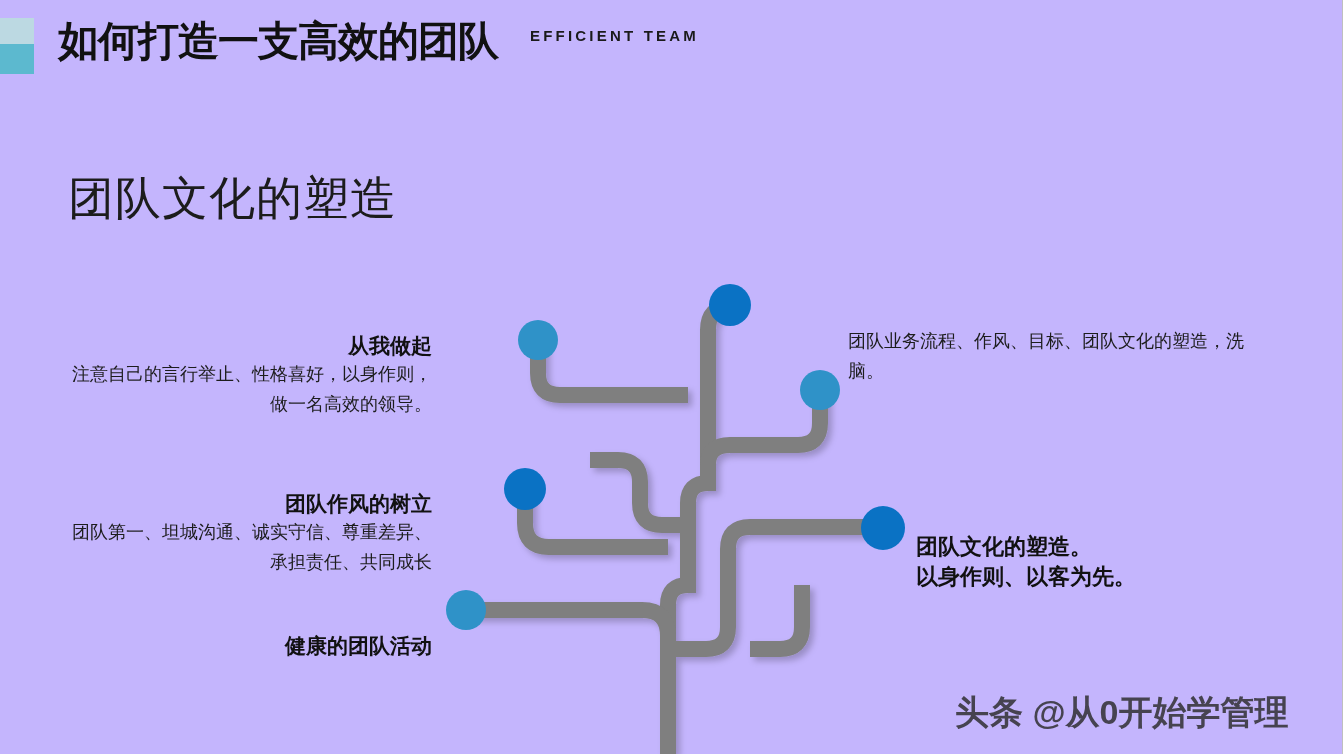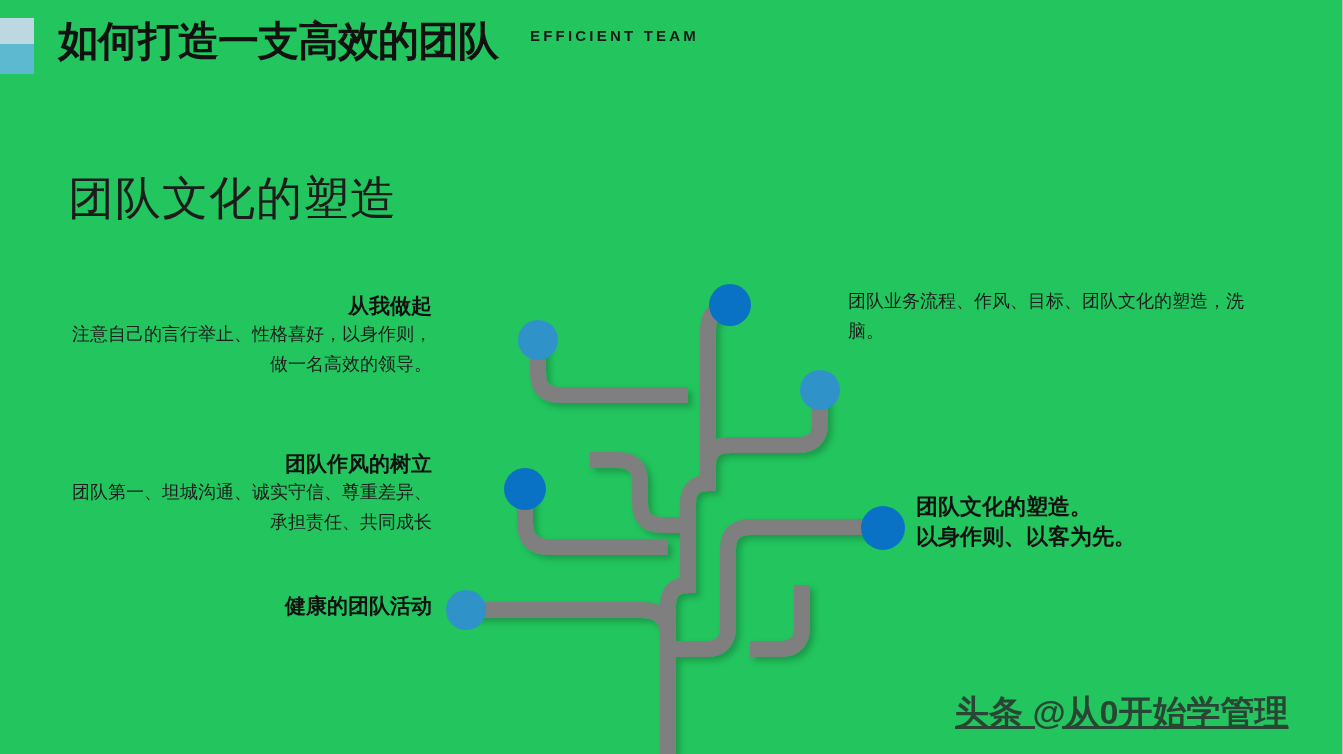--- a/index.html
+++ b/index.html
@@ -7,21 +7,21 @@
     padding: 0;
     background: #ffffff;
   }
   body {
     font-family: "Liberation Sans", "DejaVu Sans", sans-serif;
   }
   #slide {
     position: relative;
     width: 1343px;
     height: 754px;
-    background: #22c55e;
+    background: #c4b5fd;
     overflow: hidden;
     border-right: 1px solid #bfbfbf;
     box-sizing: border-box;
   }
 
   
   #header {
     position: absolute;
     left: 0;
     top: 0;
@@ -76,21 +76,21 @@
     position: absolute;
     left: 68px;
     top: 168px;
     font-size: 46px;
     color: #1c1c1c;
     letter-spacing: 1px;
     white-space: nowrap;
   }
 
   
-  .block { position: absolute; }
+  .block { position: absolute; margin-top: 40px; }
   .block .b-title {
     font-size: 21px;
     font-weight: bold;
     color: #111111;
     line-height: 1.35;
     white-space: nowrap;
   }
   .block .b-body {
     font-size: 18px;
     color: #1d1d1d;
@@ -121,21 +121,20 @@
   
   #watermark {
     position: absolute;
     left: 955px;
     top: 690px;
     font-size: 34px;
     font-weight: bold;
     color: #2b2b2b;
     opacity: 0.82;
     white-space: nowrap;
-    text-decoration: underline;
   }
 </style>
 </head>
 <body>
 
 <div id="slide">
 
   <div id="header">
     <div id="header-logo">
       <div class="lg-top"></div>

